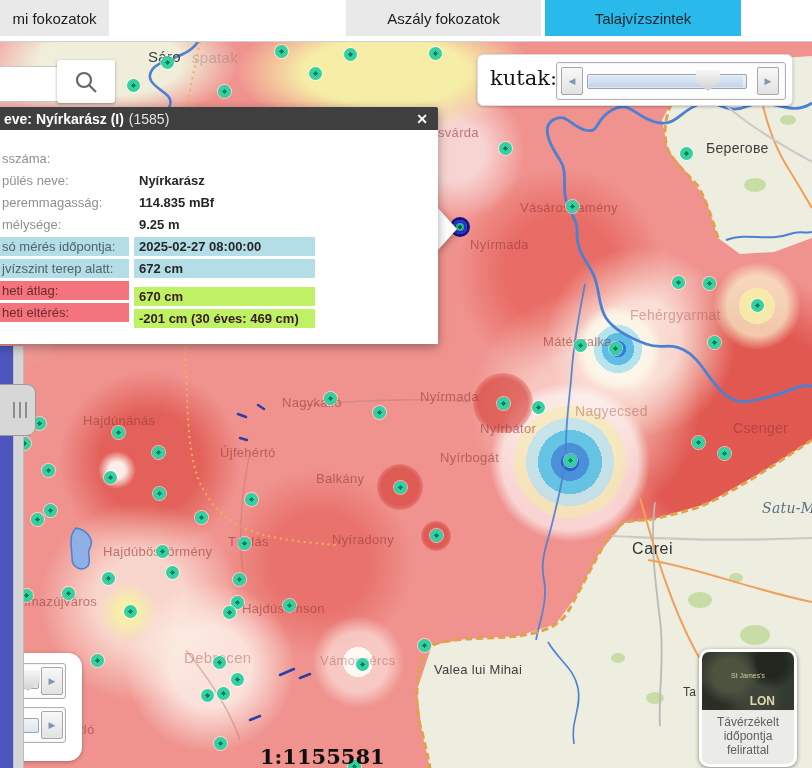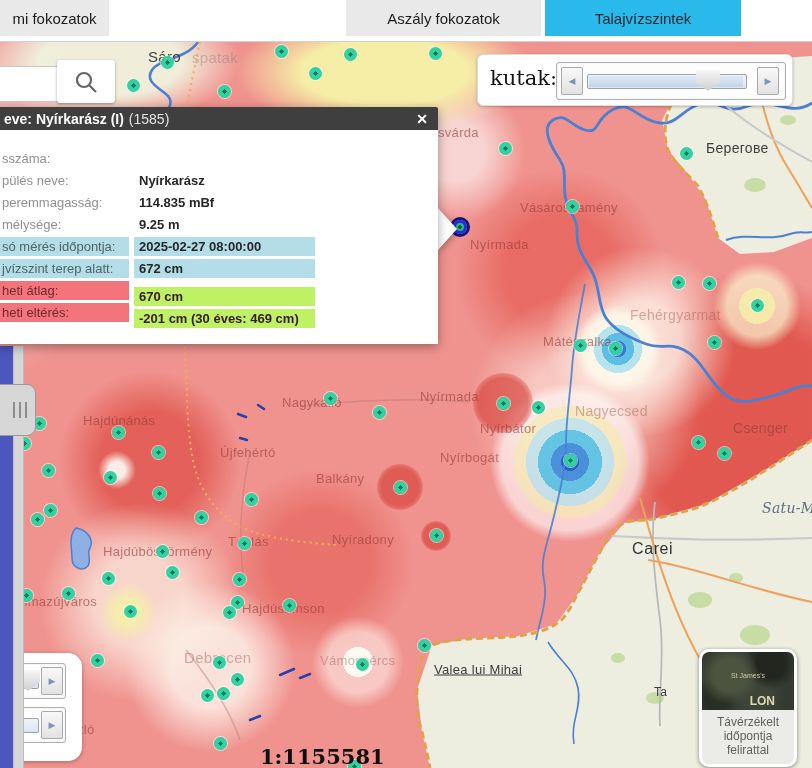--- a/index.html
+++ b/index.html
@@ -210,25 +210,25 @@
       <div class="mlabel faded" style="left: 316px; top: 478px; font-size: 13px;">Balkány</div>
       <div class="mlabel faded" style="left: 83px; top: 420px; font-size: 13px;">Hajdúnánás</div>
       <div class="mlabel faded" style="left: 220px; top: 452px; font-size: 13px;">Újfehértó</div>
       <div class="mlabel faded" style="left: 228px; top: 517px; font-size: 13px; margin-top: 24px;">Téglás</div>
       <div class="mlabel faded" style="left: 332px; top: 539px; font-size: 13px;">Nyíradony</div>
       <div class="mlabel faded" style="left: 103px; top: 551px; font-size: 13px;">Hajdúböszörmény</div>
       <div class="mlabel faded" style="left: 8px; top: 601px; font-size: 13px;">Balmazújváros</div>
       <div class="mlabel faded" style="left: 242px; top: 608px; font-size: 13px;">Hajdúsámson</div>
       <div class="mlabel faint" style="left: 184px; top: 657px; font-size: 15px;">Debrecen</div>
       <div class="mlabel faint" style="left: 320px; top: 660px; font-size: 13px;">Vámospércs</div>
-      <div class="mlabel dark" style="left: 434px; top: 669px; font-size: 13px; text-decoration: underline;">Valea lui Mihai</div>
+      <div class="mlabel dark" style="left: 434px; top: 669px; font-size: 13px;">Valea lui Mihai</div>
       <div class="mlabel big" style="left: 632px; top: 549px; font-size: 16px;">Carei</div>
       <div class="mlabel italic" style="left: 762px; top: 508px; font-size: 14px;">Satu-M</div>
       <div class="mlabel faded" style="left: 34px; top: 729px; font-size: 13px;">szoboszló</div>
-      <div class="mlabel dark" style="left: 654px; top: 692px; font-size: 12px;">Ta</div>
+      <div class="mlabel dark" style="left: 683px; top: 692px; font-size: 12px;">Ta</div>
     </div>
   <div id="wells">
       <div class="well" style="left: 161px; top: 56px;"></div>
       <div class="well" style="left: 275px; top: 45px;"></div>
       <div class="well" style="left: 344px; top: 48px;"></div>
       <div class="well" style="left: 429px; top: 47px;"></div>
       <div class="well" style="left: 309px; top: 67px;"></div>
       <div class="well" style="left: 218px; top: 85px;"></div>
       <div class="well" style="left: 127px; top: 79px;"></div>
       <div class="well" style="left: 547px; top: 82px;"></div>

